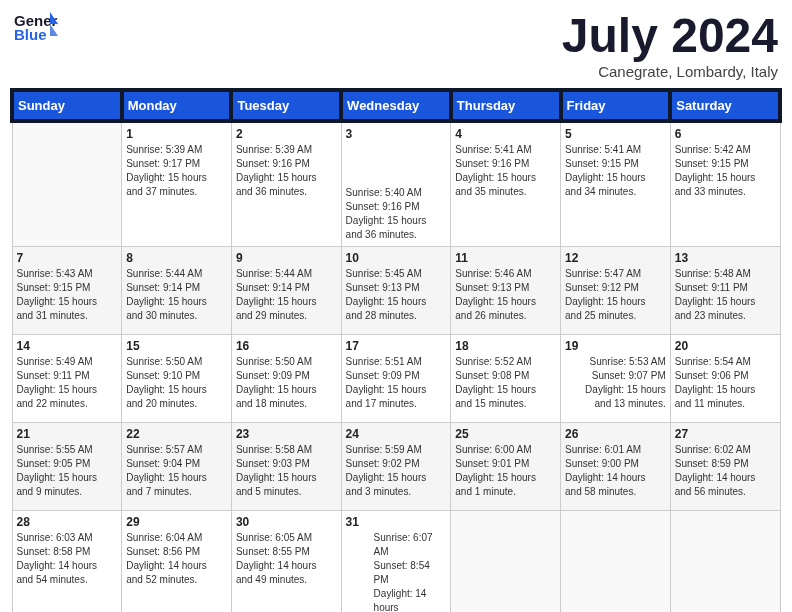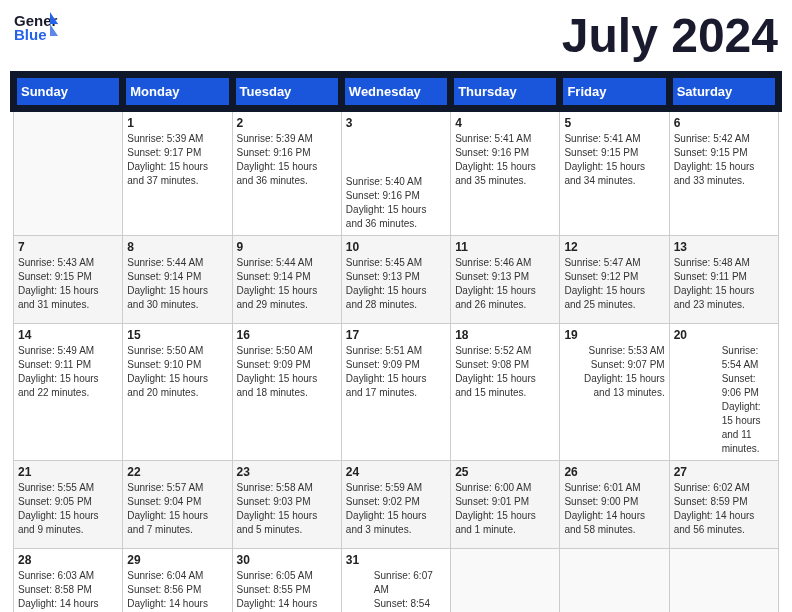--- a/index.html
+++ b/index.html
@@ -40,21 +40,21 @@
       border-collapse: collapse;
       table-layout: fixed;
     }
     thead th {
       background: #1a56db;
       color: #fff;
       font-size: 13px;
       font-weight: bold;
       padding: 6px 4px;
       text-align: left;
-      border: 7px solid #0f172a;
+      border: 4px solid #0f172a;
     }
     tbody td {
       border: 1px solid #ccc;
       vertical-align: top;
       padding: 4px 4px 4px 4px;
       font-size: 10.5px;
       color: #222;
       height: 88px;
     }
     tbody tr:nth-child(even) td {
@@ -87,20 +87,21 @@
       <svg width="44" height="36" viewBox="0 0 44 36">
         <text x="0" y="16" font-size="15" font-weight="bold" fill="#1a1a2e">General</text>
         <text x="0" y="30" font-size="15" font-weight="bold" fill="#2563eb">Blue</text>
         <polygon points="36,2 44,14 36,14" fill="#2563eb"></polygon>
         <polygon points="36,14 44,26 36,26" fill="#1a56db" opacity="0.7"></polygon>
       </svg>
     </div>
   </div>
   <div class="title-block">
     <div class="month-year">July 2024</div>
+    <div class="location">Canegrate, Lombardy, Italy</div>
   </div>
 </div>
 
 <table>
   <thead>
     <tr id="header-row">
         <th>Sunday</th>
         <th>Monday</th>
         <th>Tuesday</th>
         <th>Wednesday</th>
@@ -244,21 +245,21 @@
         </td>
         <td>
           <span class="day-number">19</span>
           <div class="cell-content" style="white-space: pre-line; text-align: right;">Sunrise: 5:53 AM
 Sunset: 9:07 PM
 Daylight: 15 hours
 and 13 minutes.</div>
         </td>
         <td>
           <span class="day-number">20</span>
-          <div class="cell-content" style="white-space: pre-line; margin-left: 48px;">Sunrise: 5:54 AM
+          <div class="cell-content" style="white-space: pre-line;">Sunrise: 5:54 AM
 Sunset: 9:06 PM
 Daylight: 15 hours
 and 11 minutes.</div>
         </td>
       </tr>
       <tr>
         <td>
           <span class="day-number">21</span>
           <div class="cell-content" style="white-space: pre-line;">Sunrise: 5:55 AM
 Sunset: 9:05 PM

